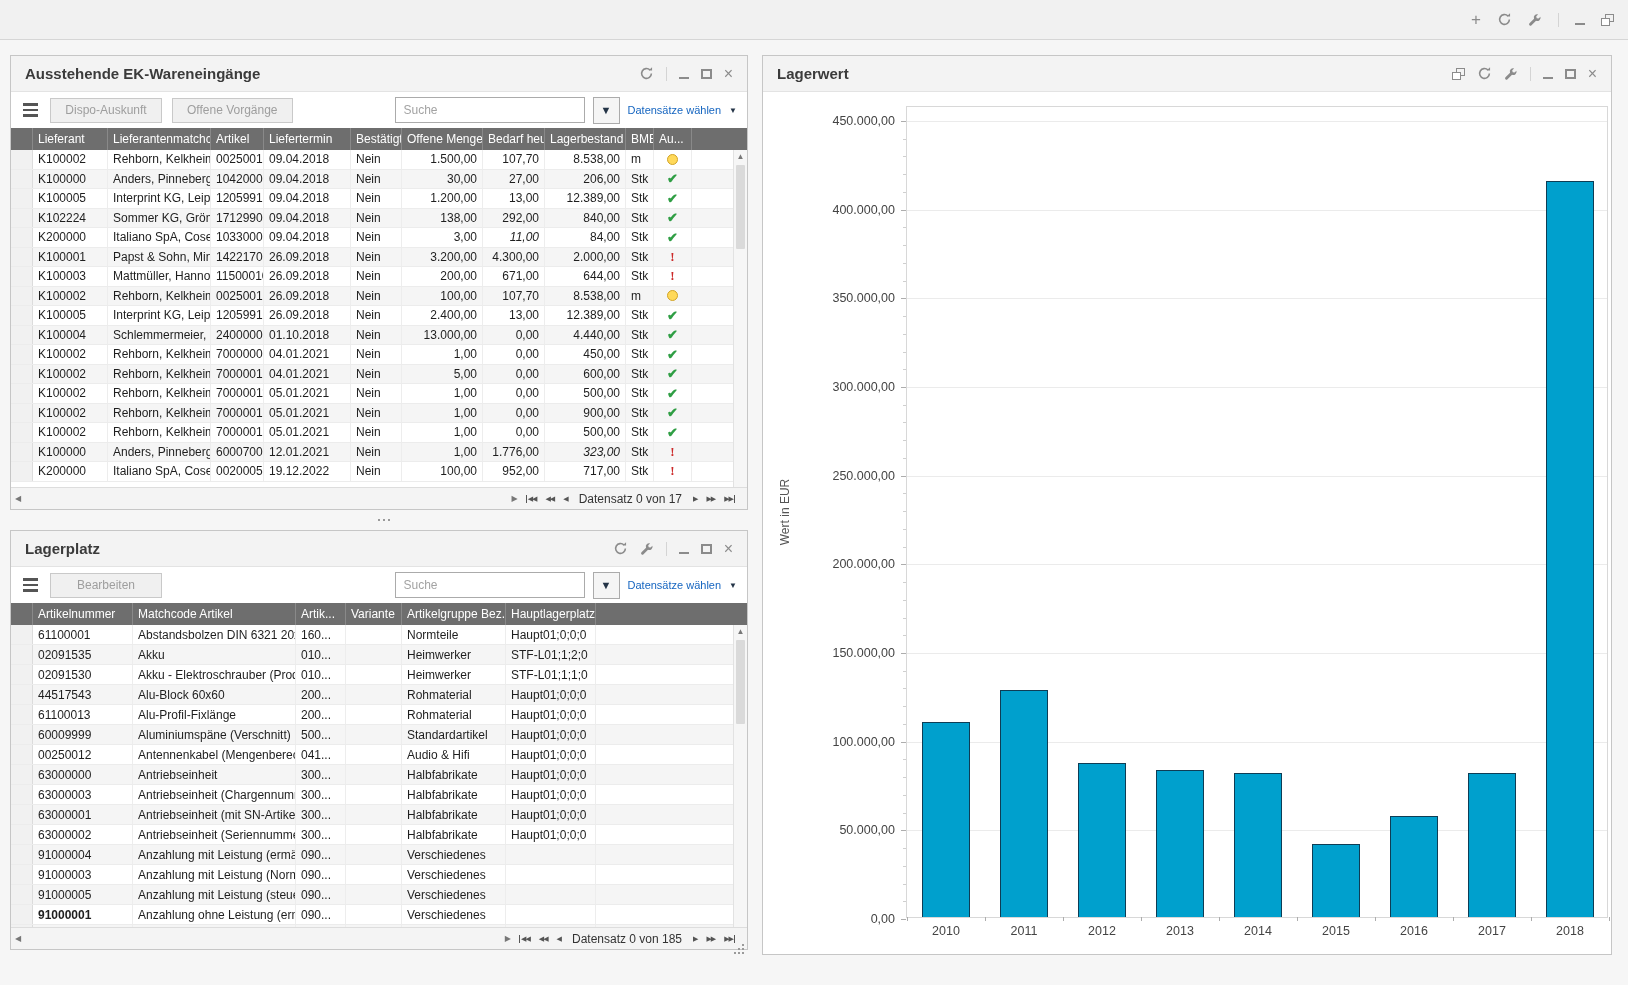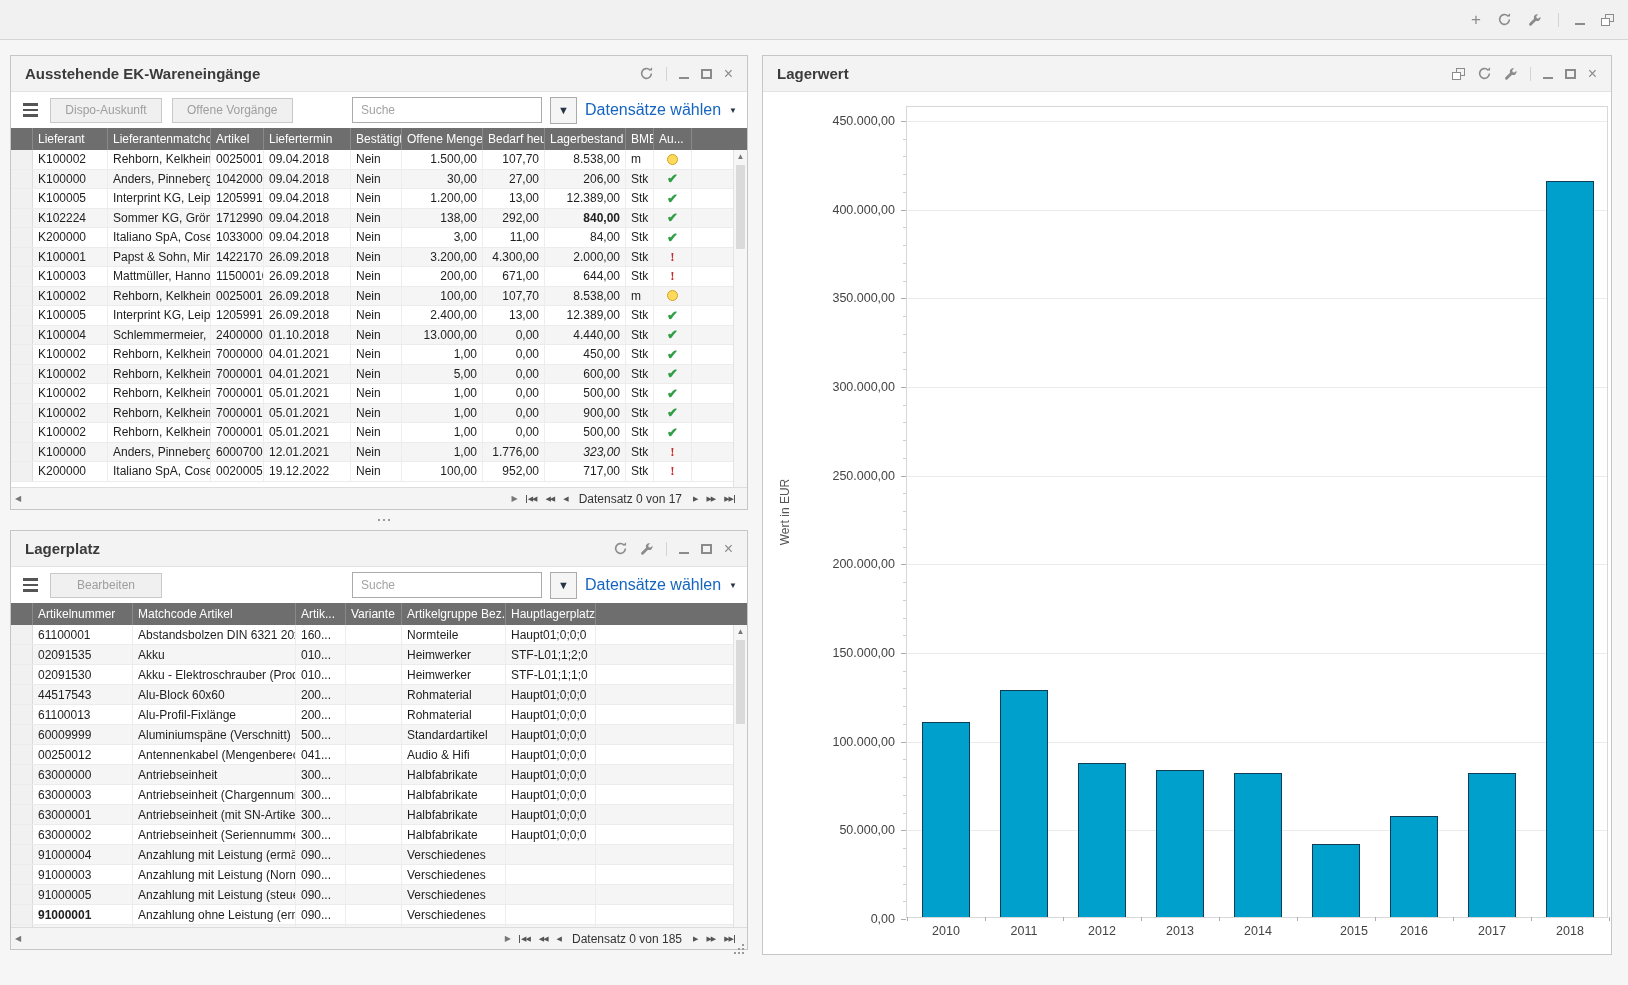--- a/index.html
+++ b/index.html
@@ -46,21 +46,21 @@
   .titleicons{margin-left:auto;display:flex;align-items:center;gap:12px;}
   .toolbar{flex:0 0 36px;display:flex;align-items:center;gap:10px;padding:0 10px;background:#fff;}
   .btn{height:25px;min-width:112px;padding:0 14px;background:#f0f0f0;border:1px solid #c9c9c9;
     color:#9e9e9e;font-size:12px;font-family:inherit;display:inline-flex;align-items:center;justify-content:center;cursor:pointer;white-space:nowrap;}
   .rightgrp{margin-left:auto;display:flex;align-items:center;gap:8px;}
   .search{width:190px;height:26px;border:1px solid #ababab;padding:0 8px;font-size:12px;color:#333;font-family:inherit;}
   .search::placeholder{color:#a3a3a3;}
   .filterbtn{width:27px;height:27px;background:#f5f5f5;border:1px solid #ababab;display:inline-flex;
     align-items:center;justify-content:center;cursor:pointer;}
   .filterbtn span{font-size:11px;color:#243447;}
-  .linkblue{color:#1565c0;font-size:16px;cursor:pointer;white-space:nowrap;}
+  .linkblue{color:#1565c0;font-size:11px;cursor:pointer;white-space:nowrap;}
   .caretdn{font-size:8px;color:#243447;cursor:pointer;}
   
   .grid{flex:1;position:relative;display:flex;flex-direction:column;overflow:hidden;}
   .ghead{flex:0 0 22px;display:flex;background:#6e6e6e;color:#fff;font-size:12px;}
   .ghead .cell{display:flex;align-items:center;padding:0 5px;border-right:1px solid #898989;
     white-space:nowrap;overflow:hidden;}
   .ghead .cell.selcol{background:#6e6e6e;}
   .gbody{flex:1;overflow:hidden;}
   .grow{display:flex;background:#fff;border-bottom:1px solid #ececec;font-size:12px;color:#1e1e1e;cursor:pointer;}
   .grow.alt{background:#f5f5f5;}
@@ -244,36 +244,36 @@
         </div>
         <div class="grow alt" style="height: 19.5px; flex: 0 0 auto;">
           <div class="cell selcol" style="width: 22px; flex: 0 0 auto;"></div>
           <div class="cell" style="width: 75px; flex: 0 0 auto;">K102224</div>
           <div class="cell" style="width: 103px; flex: 0 0 auto;">Sommer KG, Grömi...</div>
           <div class="cell" style="width: 53px; flex: 0 0 auto;">17129900</div>
           <div class="cell" style="width: 87px; flex: 0 0 auto;">09.04.2018</div>
           <div class="cell" style="width: 51px; flex: 0 0 auto;">Nein</div>
           <div class="cell num" style="width: 81px; flex: 0 0 auto;">138,00</div>
           <div class="cell num" style="width: 62px; flex: 0 0 auto;">292,00</div>
-          <div class="cell num" style="width: 81px; flex: 0 0 auto; font-weight: bold;">840,00</div>
+          <div class="cell num" style="width: 81px; flex: 0 0 auto;">840,00</div>
           <div class="cell" style="width: 28px; flex: 0 0 auto;">Stk</div>
           <div class="cell ctr" style="width: 38px; flex: 0 0 auto;">
             <span class="st-ok">✔</span>
           </div>
           <div class="cell" style="flex: 1 1 0%; border-right: none;"></div>
         </div>
         <div class="grow" style="height: 19.5px; flex: 0 0 auto;">
           <div class="cell selcol" style="width: 22px; flex: 0 0 auto;"></div>
           <div class="cell" style="width: 75px; flex: 0 0 auto;">K200000</div>
           <div class="cell" style="width: 103px; flex: 0 0 auto;">Italiano SpA, Cose...</div>
           <div class="cell" style="width: 53px; flex: 0 0 auto;">10330000</div>
           <div class="cell" style="width: 87px; flex: 0 0 auto;">09.04.2018</div>
           <div class="cell" style="width: 51px; flex: 0 0 auto;">Nein</div>
           <div class="cell num" style="width: 81px; flex: 0 0 auto;">3,00</div>
-          <div class="cell num" style="width: 62px; flex: 0 0 auto;">11,00</div>
+          <div class="cell num" style="width: 62px; flex: 0 0 auto; font-style: italic;">11,00</div>
           <div class="cell num" style="width: 81px; flex: 0 0 auto;">84,00</div>
           <div class="cell" style="width: 28px; flex: 0 0 auto;">Stk</div>
           <div class="cell ctr" style="width: 38px; flex: 0 0 auto;">
             <span class="st-ok">✔</span>
           </div>
           <div class="cell" style="flex: 1 1 0%; border-right: none;"></div>
         </div>
         <div class="grow alt" style="height: 19.5px; flex: 0 0 auto;">
           <div class="cell selcol" style="width: 22px; flex: 0 0 auto;"></div>
           <div class="cell" style="width: 75px; flex: 0 0 auto;">K100001</div>
@@ -845,21 +845,21 @@
         <div class="xlab" style="left: 39px;">2010</div>
         <div class="bar" style="left: 93px; height: 227px; background: rgb(0, 160, 205); border-color: rgb(14, 61, 85);"></div>
         <div class="xlab" style="left: 117px;">2011</div>
         <div class="bar" style="left: 171px; height: 154px; background: rgb(0, 160, 205); border-color: rgb(14, 61, 85);"></div>
         <div class="xlab" style="left: 195px;">2012</div>
         <div class="bar" style="left: 249px; height: 147px; background: rgb(0, 160, 205); border-color: rgb(14, 61, 85);"></div>
         <div class="xlab" style="left: 273px;">2013</div>
         <div class="bar" style="left: 327px; height: 144px; background: rgb(0, 160, 205); border-color: rgb(14, 61, 85);"></div>
         <div class="xlab" style="left: 351px;">2014</div>
         <div class="bar" style="left: 405px; height: 73px; background: rgb(0, 160, 205); border-color: rgb(14, 61, 85);"></div>
-        <div class="xlab" style="left: 447px;">2015</div>
+        <div class="xlab" style="left: 429px;">2015</div>
         <div class="bar" style="left: 483px; height: 101px; background: rgb(0, 160, 205); border-color: rgb(14, 61, 85);"></div>
         <div class="xlab" style="left: 507px;">2016</div>
         <div class="bar" style="left: 561px; height: 144px; background: rgb(0, 160, 205); border-color: rgb(14, 61, 85);"></div>
         <div class="xlab" style="left: 585px;">2017</div>
         <div class="bar" style="left: 639px; height: 736px; background: rgb(0, 160, 205); border-color: rgb(14, 61, 85);"></div>
         <div class="xlab" style="left: 663px;">2018</div>
         <div class="xtick" style="left: 0px;"></div>
         <div class="xtick" style="left: 78px;"></div>
         <div class="xtick" style="left: 156px;"></div>
         <div class="xtick" style="left: 234px;"></div>

